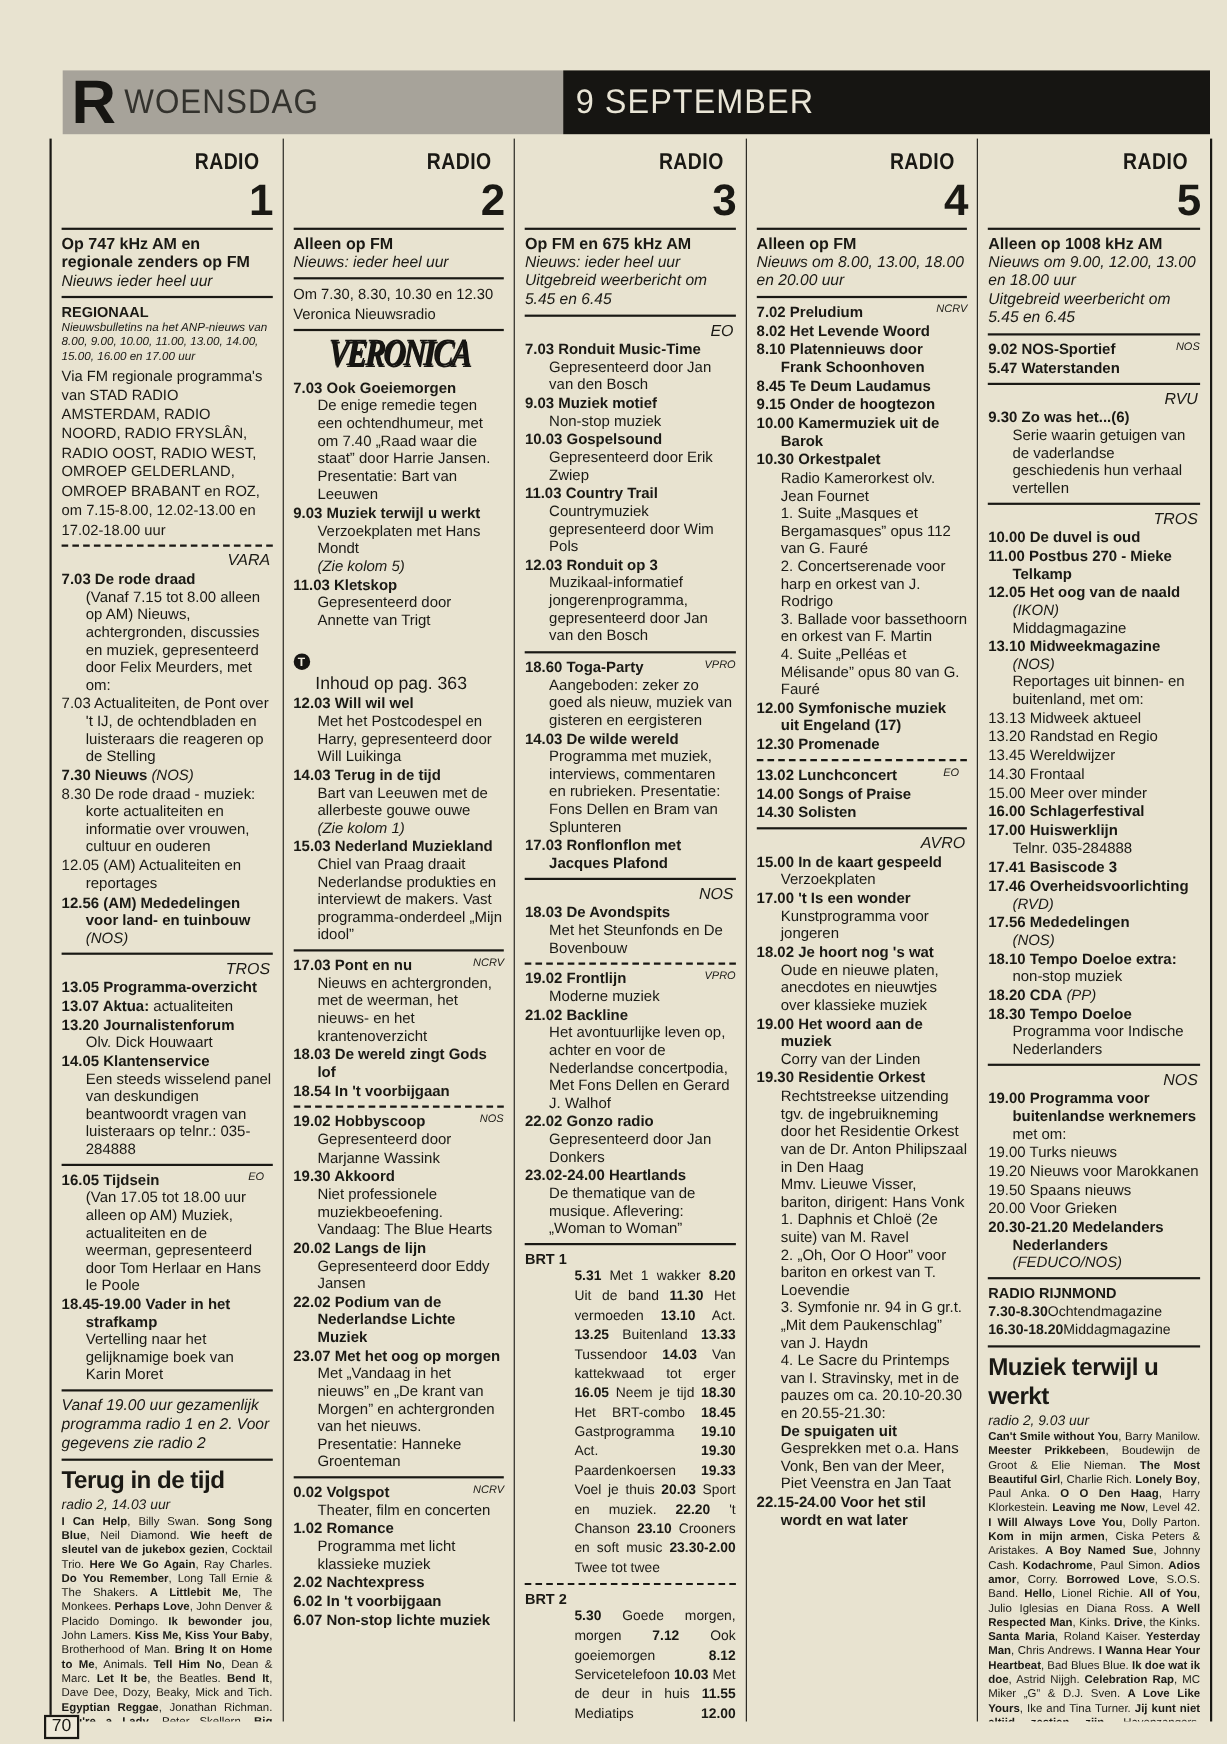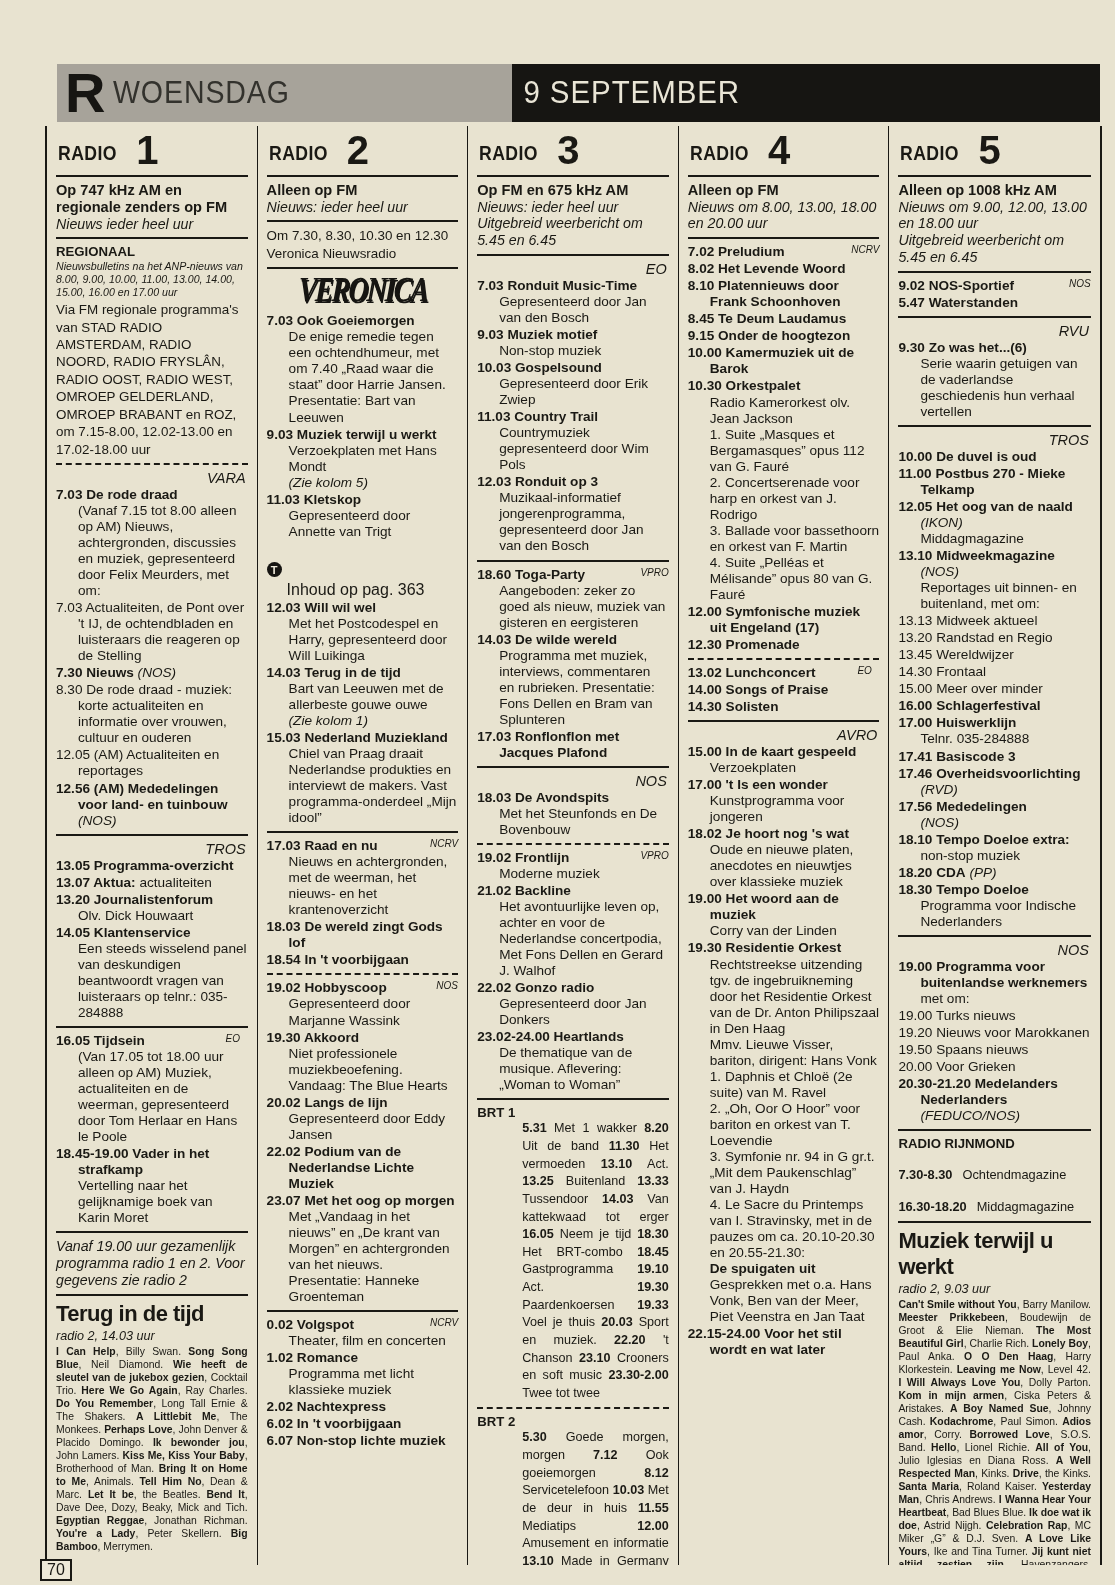--- a/index.html
+++ b/index.html
@@ -35,38 +35,38 @@
     display:flex; align-items:center; padding-right:14px;
   }
   .date{ color:#e9e5d6; font-size:31px; letter-spacing:1px; transform:scaleX(0.95); transform-origin:right center;}
   .grid{
     position:absolute; left:45px; top:126px; right:13px; bottom:20px;
     display:grid; grid-template-columns:repeat(5,1fr);
     border-left:2px solid var(--ink); border-right:2px solid var(--ink);
   }
   .col{ border-right:1.5px solid var(--ink); padding:2px 9px 6px 9px; overflow:hidden;}
   .col:last-child{border-right:none;}
-  .colhead{ display:flex; align-items:flex-end; gap:8px; padding:8px 0 5px 2px;}
+  .colhead{ display:flex; align-items:flex-end; gap:8px; padding:8px 0 5px 2px;flex-direction:column;}
   .station{ font-size:21px; font-weight:700; transform:scaleX(0.84); transform-origin:left bottom; letter-spacing:0.5px;}
   .num{ font-size:40px; font-weight:900; line-height:0.72; letter-spacing:-1px;}
   .rule{ border-top:2px solid var(--ink); margin:5px 0;}
   .rule.dashed{ border-top:2px dashed var(--ink);}
   .hb{ font-size:14.6px; font-weight:700; line-height:1.16;}
   .hi,.ni{ font-size:14.2px; font-style:italic; line-height:1.18;}
   .p{ font-size:13.4px; line-height:1.3;}
   .si{ font-size:10.6px; font-style:italic; line-height:1.22; margin:1px 0 2px;}
   .sh{ font-size:13.2px; font-weight:700; margin-top:2px;}
   .bc{ font-size:14.5px; font-style:italic; text-align:right; padding-right:2px;}
   .fh{ font-size:22px; font-weight:700; margin:3px 0 2px; letter-spacing:-0.5px;}
   .fi{ font-size:12.6px; font-style:italic; margin-bottom:2px;}
   .songs{ font-size:10.4px; line-height:1.25; text-align:justify;}
   .songs b{ font-weight:700;}
   .times{ font-size:12.6px; line-height:1.4; text-align:justify;margin-left:45px;}
   .times b{ font-weight:700;}
-  .tline{ display:flex; gap:10px; font-size:12.8px; line-height:1.35;margin-top:15px;}
+  .tline{ display:flex; font-size:12.8px; line-height:1.35;}
   .tline .tl-time{ font-weight:700;}
   .pr{ font-size:13.6px; line-height:1.18; padding-left:22px; margin:1px 0;}
   .pr .ln{ text-indent:-22px;}
   .time.b{ font-weight:700;}
   .ttl{ font-weight:700;}
   .pl{ font-weight:400;}
   .itx{ font-style:italic; font-weight:400;margin-top:18px;}
   .tag{ float:right; font-style:italic; font-weight:400; font-size:10px;}
   .desc{ font-weight:400;}
   .desc.italic{ font-style:italic;}
@@ -203,21 +203,21 @@
           <div class="ln"><span class="time b">14.03</span><span class="ttl"> Terug in de tijd</span></div>
           <div class="desc">Bart van Leeuwen met de allerbeste gouwe ouwe</div>
           <div class="desc italic">(Zie kolom 1)</div>
         </div>
         <div class="pr">
           <div class="ln"><span class="time b">15.03</span><span class="ttl"> Nederland Muziekland</span></div>
           <div class="desc">Chiel van Praag draait Nederlandse produkties en interviewt de makers. Vast programma-onderdeel „Mijn idool”</div>
         </div>
         <div class="rule"></div>
         <div class="pr">
-          <div class="ln"><span class="tag">NCRV</span><span class="time b">17.03</span><span class="ttl"> Raad en nu</span></div>
+          <div class="ln"><span class="tag">NCRV</span><span class="time b">17.03</span><span class="ttl"> Pont en nu</span></div>
           <div class="desc">Nieuws en achtergronden, met de weerman, het nieuws- en het krantenoverzicht</div>
         </div>
         <div class="pr">
           <div class="ln"><span class="time b">18.03</span><span class="ttl"> De wereld zingt Gods lof</span></div>
         </div>
         <div class="pr">
           <div class="ln"><span class="time b">18.54</span><span class="ttl"> In 't voorbijgaan</span></div>
         </div>
         <div class="rule dashed"></div>
         <div class="pr">
@@ -353,21 +353,21 @@
           <div class="ln"><span class="time b">8.45</span><span class="ttl"> Te Deum Laudamus</span></div>
         </div>
         <div class="pr">
           <div class="ln"><span class="time b">9.15</span><span class="ttl"> Onder de hoogtezon</span></div>
         </div>
         <div class="pr">
           <div class="ln"><span class="time b">10.00</span><span class="ttl"> Kamermuziek uit de Barok</span></div>
         </div>
         <div class="pr">
           <div class="ln"><span class="time b">10.30</span><span class="ttl"> Orkestpalet</span></div>
-          <div class="desc">Radio Kamerorkest olv. Jean Jackson</div>
+          <div class="desc">Radio Kamerorkest olv. Jean Fournet</div>
           <div class="desc">1. Suite „Masques et Bergamasques” opus 112 van G. Fauré</div>
           <div class="desc">2. Concertserenade voor harp en orkest van J. Rodrigo</div>
           <div class="desc">3. Ballade voor bassethoorn en orkest van F. Martin</div>
           <div class="desc">4. Suite „Pelléas et Mélisande” opus 80 van G. Fauré</div>
         </div>
         <div class="pr">
           <div class="ln"><span class="time b">12.00</span><span class="ttl"> Symfonische muziek uit Engeland (17)</span></div>
         </div>
         <div class="pr">
           <div class="ln"><span class="time b">12.30</span><span class="ttl"> Promenade</span></div>

